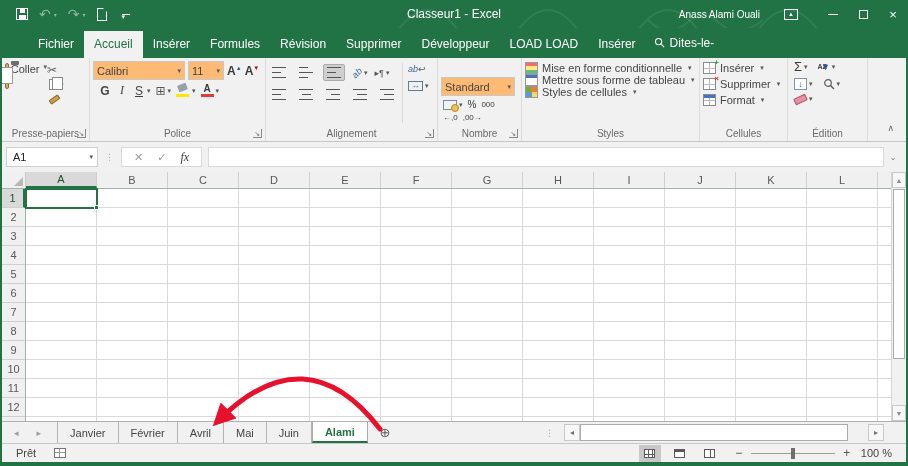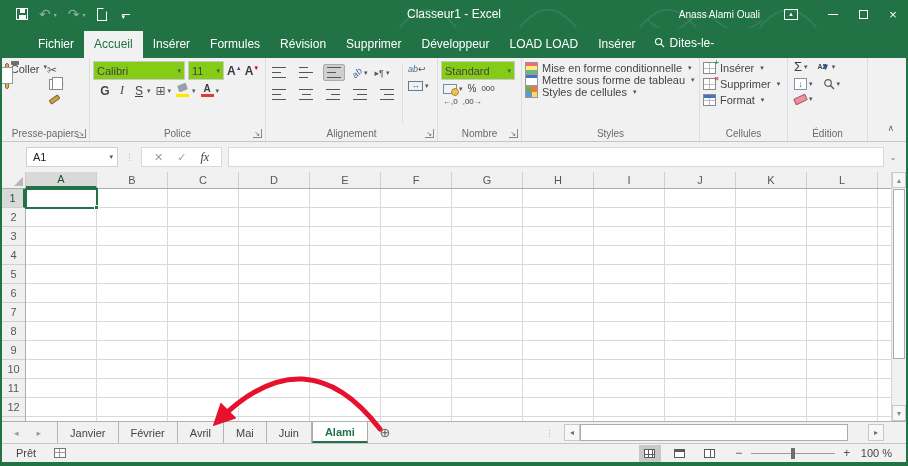--- a/index.html
+++ b/index.html
@@ -51,21 +51,21 @@
 .ic-clip{position:relative;width:21px;height:26px;background:#e0ad5c;border:1px solid #8c6b2e;border-radius:2px;}
 .ic-clip .ctop{position:absolute;top:-3px;left:5px;width:8px;height:4px;background:#6d6d6d;border-radius:1px;}
 .ic-clip .cpage{position:absolute;right:-5px;top:3px;width:13px;height:17px;background:#fff;border:1px solid #9a9a9a;}
 .clip-small{display:flex;flex-direction:column;gap:4px;padding-top:4px;}
 .ic-scis{font-size:12px;color:#5c5c5c;line-height:10px;}
 .ic-copy{width:9px;height:11px;border:1px solid #8a8a8a;background:#fff;position:relative;margin-left:2px;}
 .ic-copy::before{content:"";position:absolute;top:-3px;left:2px;width:9px;height:11px;border:1px solid #8a8a8a;background:#fff;}
 .ic-paintbr{width:11px;height:5px;background:#c9a24b;border:1px solid #8c6b2e;transform:rotate(-35deg);border-radius:1px;margin:3px 0 0 2px;}
 
 .g-font{width:176px;display:flex;flex-direction:column;gap:3px;}
-.combo{background:#84cc16;border:1px solid #c8c8c8;display:flex;align-items:center;font-size:11px;height:19px;padding:0 3px;}
+.combo{background:#fdba74;border:1px solid #c8c8c8;display:flex;align-items:center;font-size:11px;height:19px;padding:0 3px;}
 .combo .dd{margin-left:auto;}
 .fr1{display:flex;gap:3px;align-items:center;}
 .fr2{display:flex;gap:5px;align-items:center;padding-left:6px;}
 .fA{font-size:12px;font-weight:bold;position:relative;color:#3b3b3b;}
 .fA sup{font-size:6px;color:#2f5597;}
 .bis{font-size:12px;width:12px;text-align:center;}
 .b-b{font-weight:bold;} .b-i{font-style:italic;font-family:"Liberation Serif",serif;} .b-u{text-decoration:underline;}
 .ic-border{font-size:12px;color:#555;line-height:12px;}
 .ic-fill{position:relative;width:14px;height:13px;}
 .ic-fill .can{position:absolute;top:0;left:2px;width:9px;height:7px;background:#98a0a8;transform:rotate(-20deg);border-radius:1px;}
@@ -116,21 +116,21 @@
 .ic-az{font-size:7px;font-weight:bold;color:#444;line-height:6px;display:flex;flex-direction:column;}
 .ic-azarr{color:#2f5597;font-size:9px;margin-left:-6px;}
 .ic-filldown{width:13px;height:12px;border:1px solid #8494a8;color:#2f5597;font-size:9px;line-height:10px;text-align:center;background:#fff;}
 .ic-eraser{width:13px;height:7px;background:#e991a2;border:1px solid #b05565;transform:rotate(-25deg);border-radius:1px;}
 .chevcol{flex:1;position:relative;}
 .rib-collapse{position:absolute;right:12px;bottom:8px;color:#666;font-size:9px;}
 
 .fbar{position:absolute;top:142px;left:0;right:0;height:30px;background:var(--ribbon-bg);display:flex;align-items:center;
       padding:0 4px;z-index:1;}
 .namebox{width:92px;height:20px;background:#fff;border:1px solid #d0d0d0;display:flex;align-items:center;
-         font-size:11px;color:#222;padding-left:6px;margin-left:20px;}
+         font-size:11px;color:#222;padding-left:6px;}
 .namebox .dd{margin-left:auto;margin-right:4px;}
 .fdots{color:#b5b5b5;font-size:9px;margin:0 7px;letter-spacing:0;}
 .fbtns{height:20px;background:#fff;border:1px solid #d9d9d9;display:flex;align-items:center;gap:14px;padding:0 12px;}
 .fx-x{color:#9b9b9b;font-size:11px;} .fx-ok{color:#9b9b9b;font-size:11px;}
 .fx-fx{font-family:"Liberation Serif",serif;font-style:italic;font-size:12px;color:#3b3b3b;}
 .finput{flex:1;height:20px;background:#fff;border:1px solid #d9d9d9;margin-left:6px;}
 .fexpand{width:18px;text-align:center;color:#777;font-size:8px;}
 
 .grid{position:absolute;top:172px;left:0;right:0;height:249px;background:#fff;overflow:hidden;}
 .colheads{position:absolute;top:0;left:0;right:15px;height:17px;display:flex;background:#f0f0f0;border-bottom:1px solid #9eb6a8;}
@@ -389,21 +389,21 @@
       <span style="display:flex;align-items:center;">
           <span class="ic-merge">↔</span>
           <span class="dd">▾</span>
         </span>
     </div>
     <div class="glabel">Alignement</div>
     <span class="launcher"></span>
   </div>
 
   <div class="group g-num">
-    <div class="combo" style="width:74px;">
+    <div class="combo" style="width:74px;margin-top:16px;">
       <span>Standard</span>
         <span class="dd">▾</span>
     </div>
     <div class="nr">
       <span style="display:flex;align-items:center;">
           <span class="ic-money"></span>
           <span class="dd">▾</span>
         </span>
       <span class="numtxt">%</span>
       <span class="numtxt" style="font-size:8px;">000</span>

